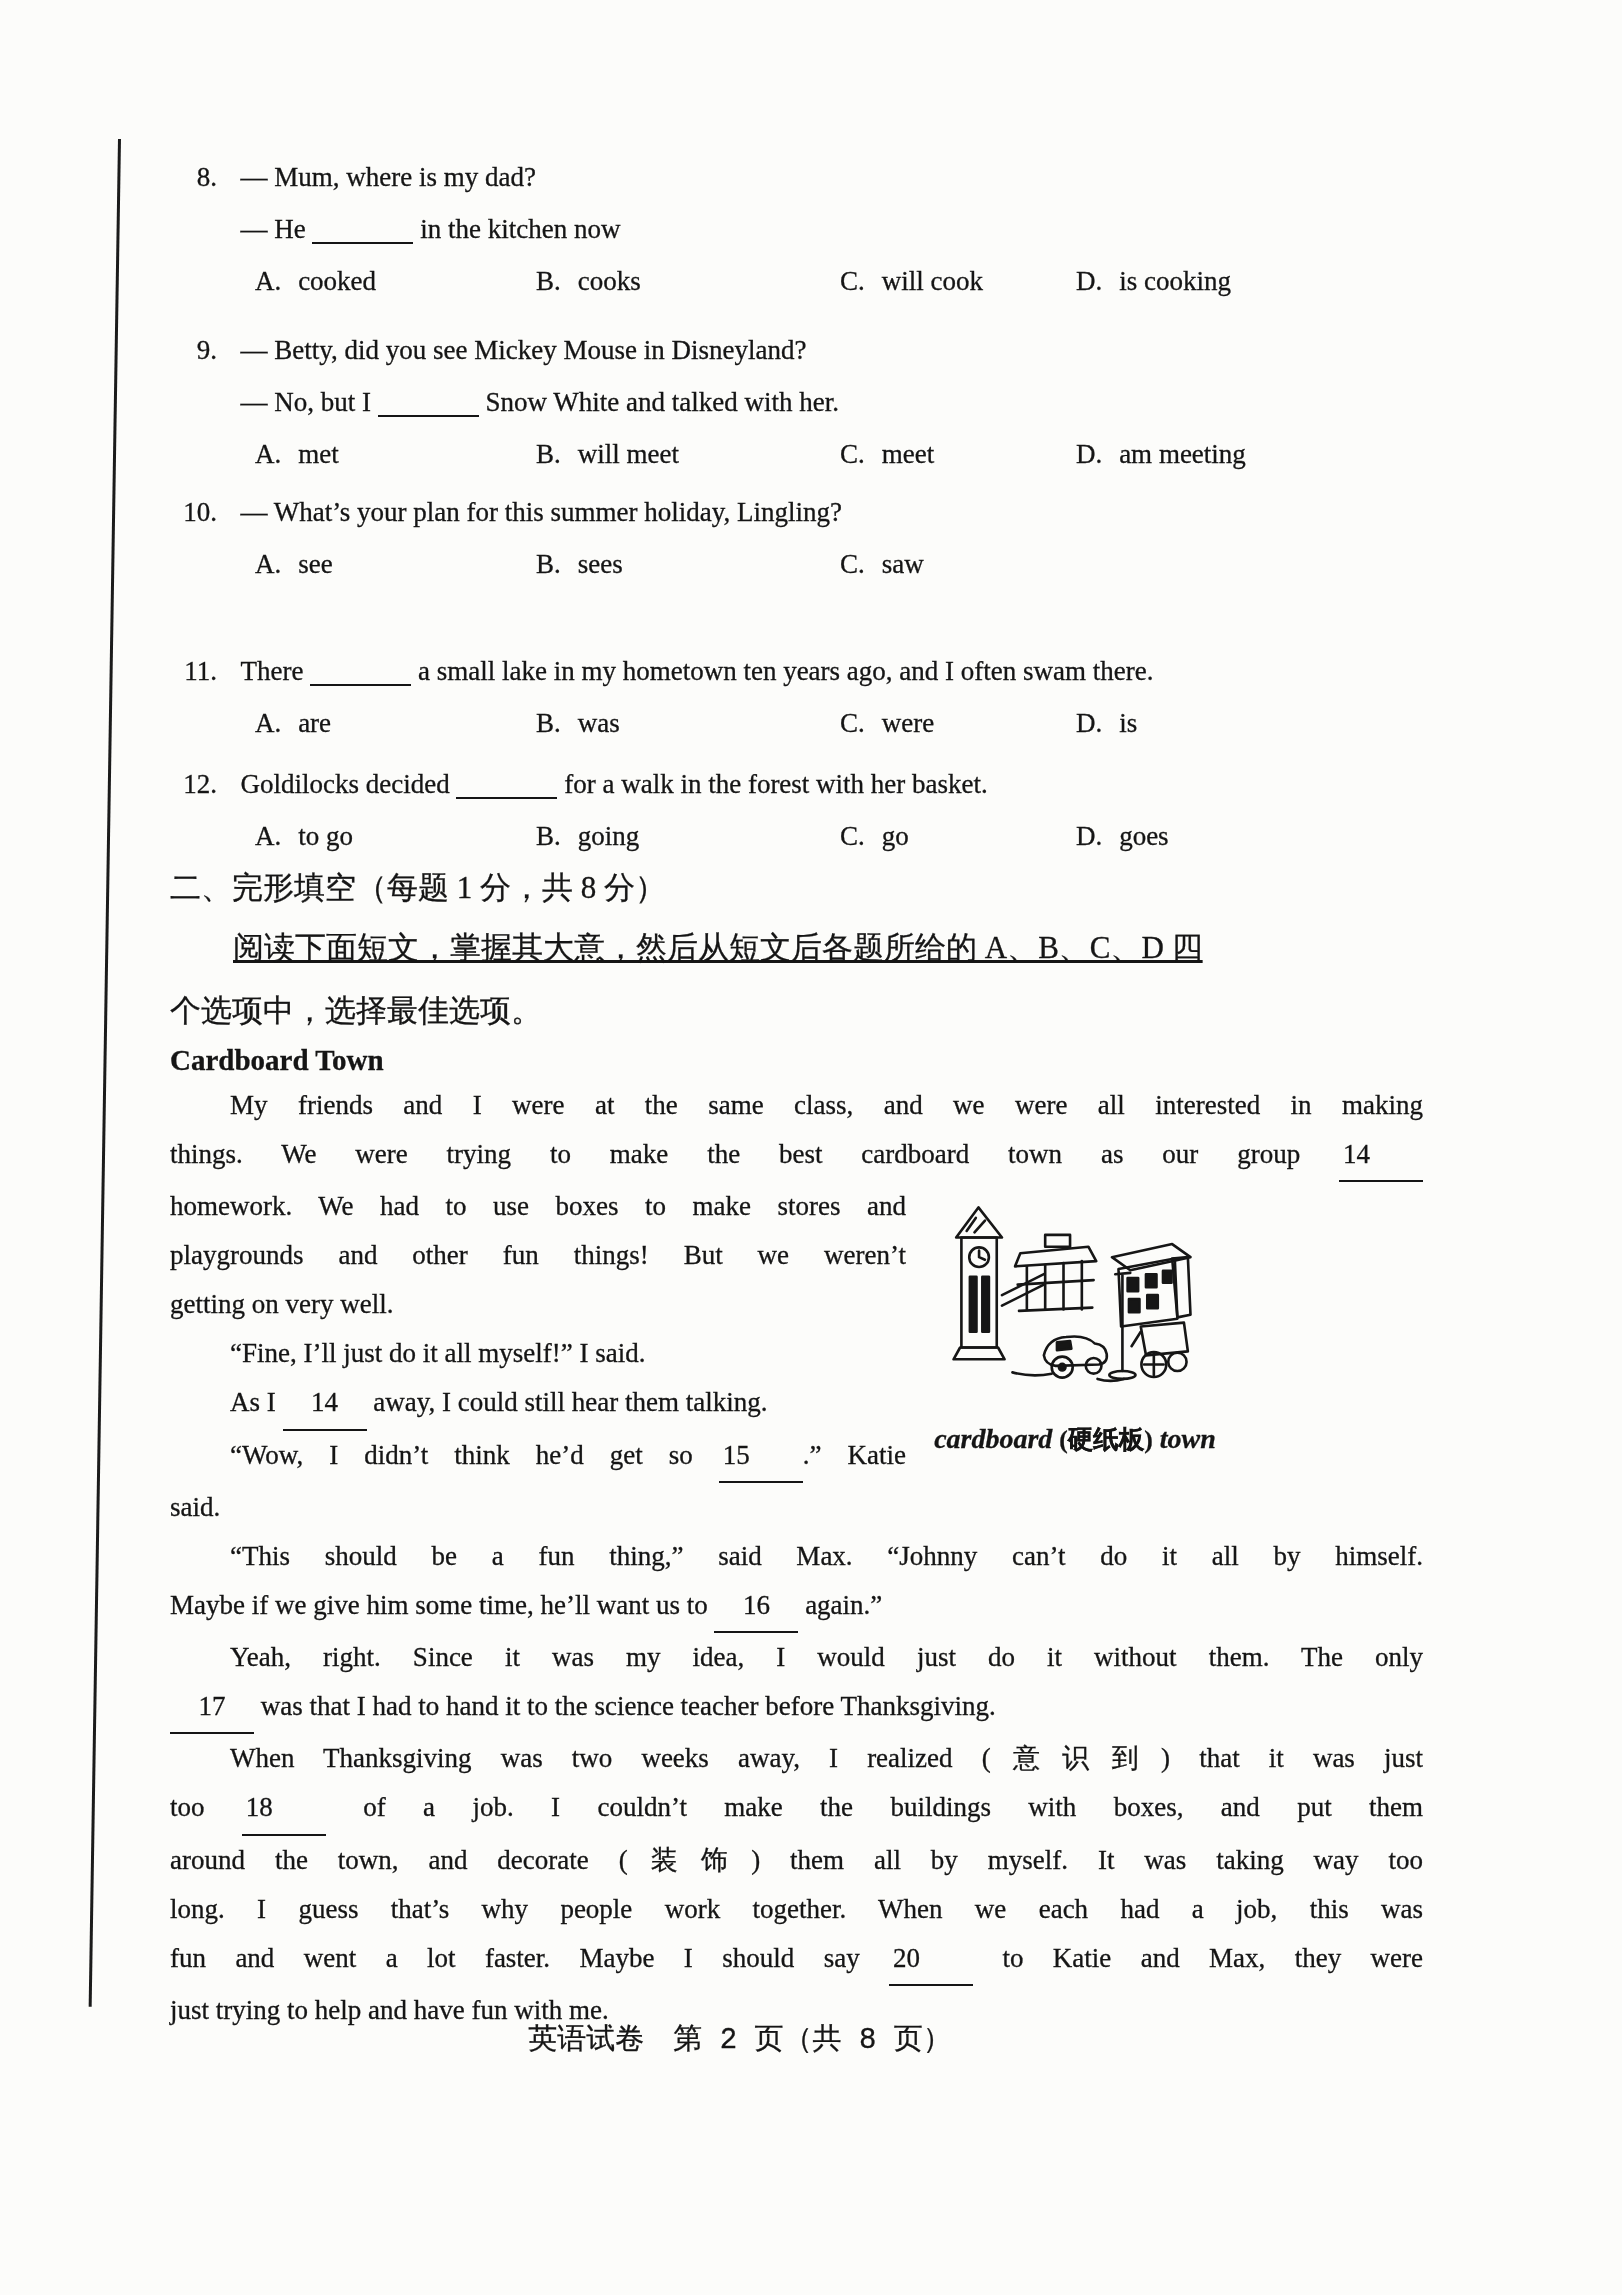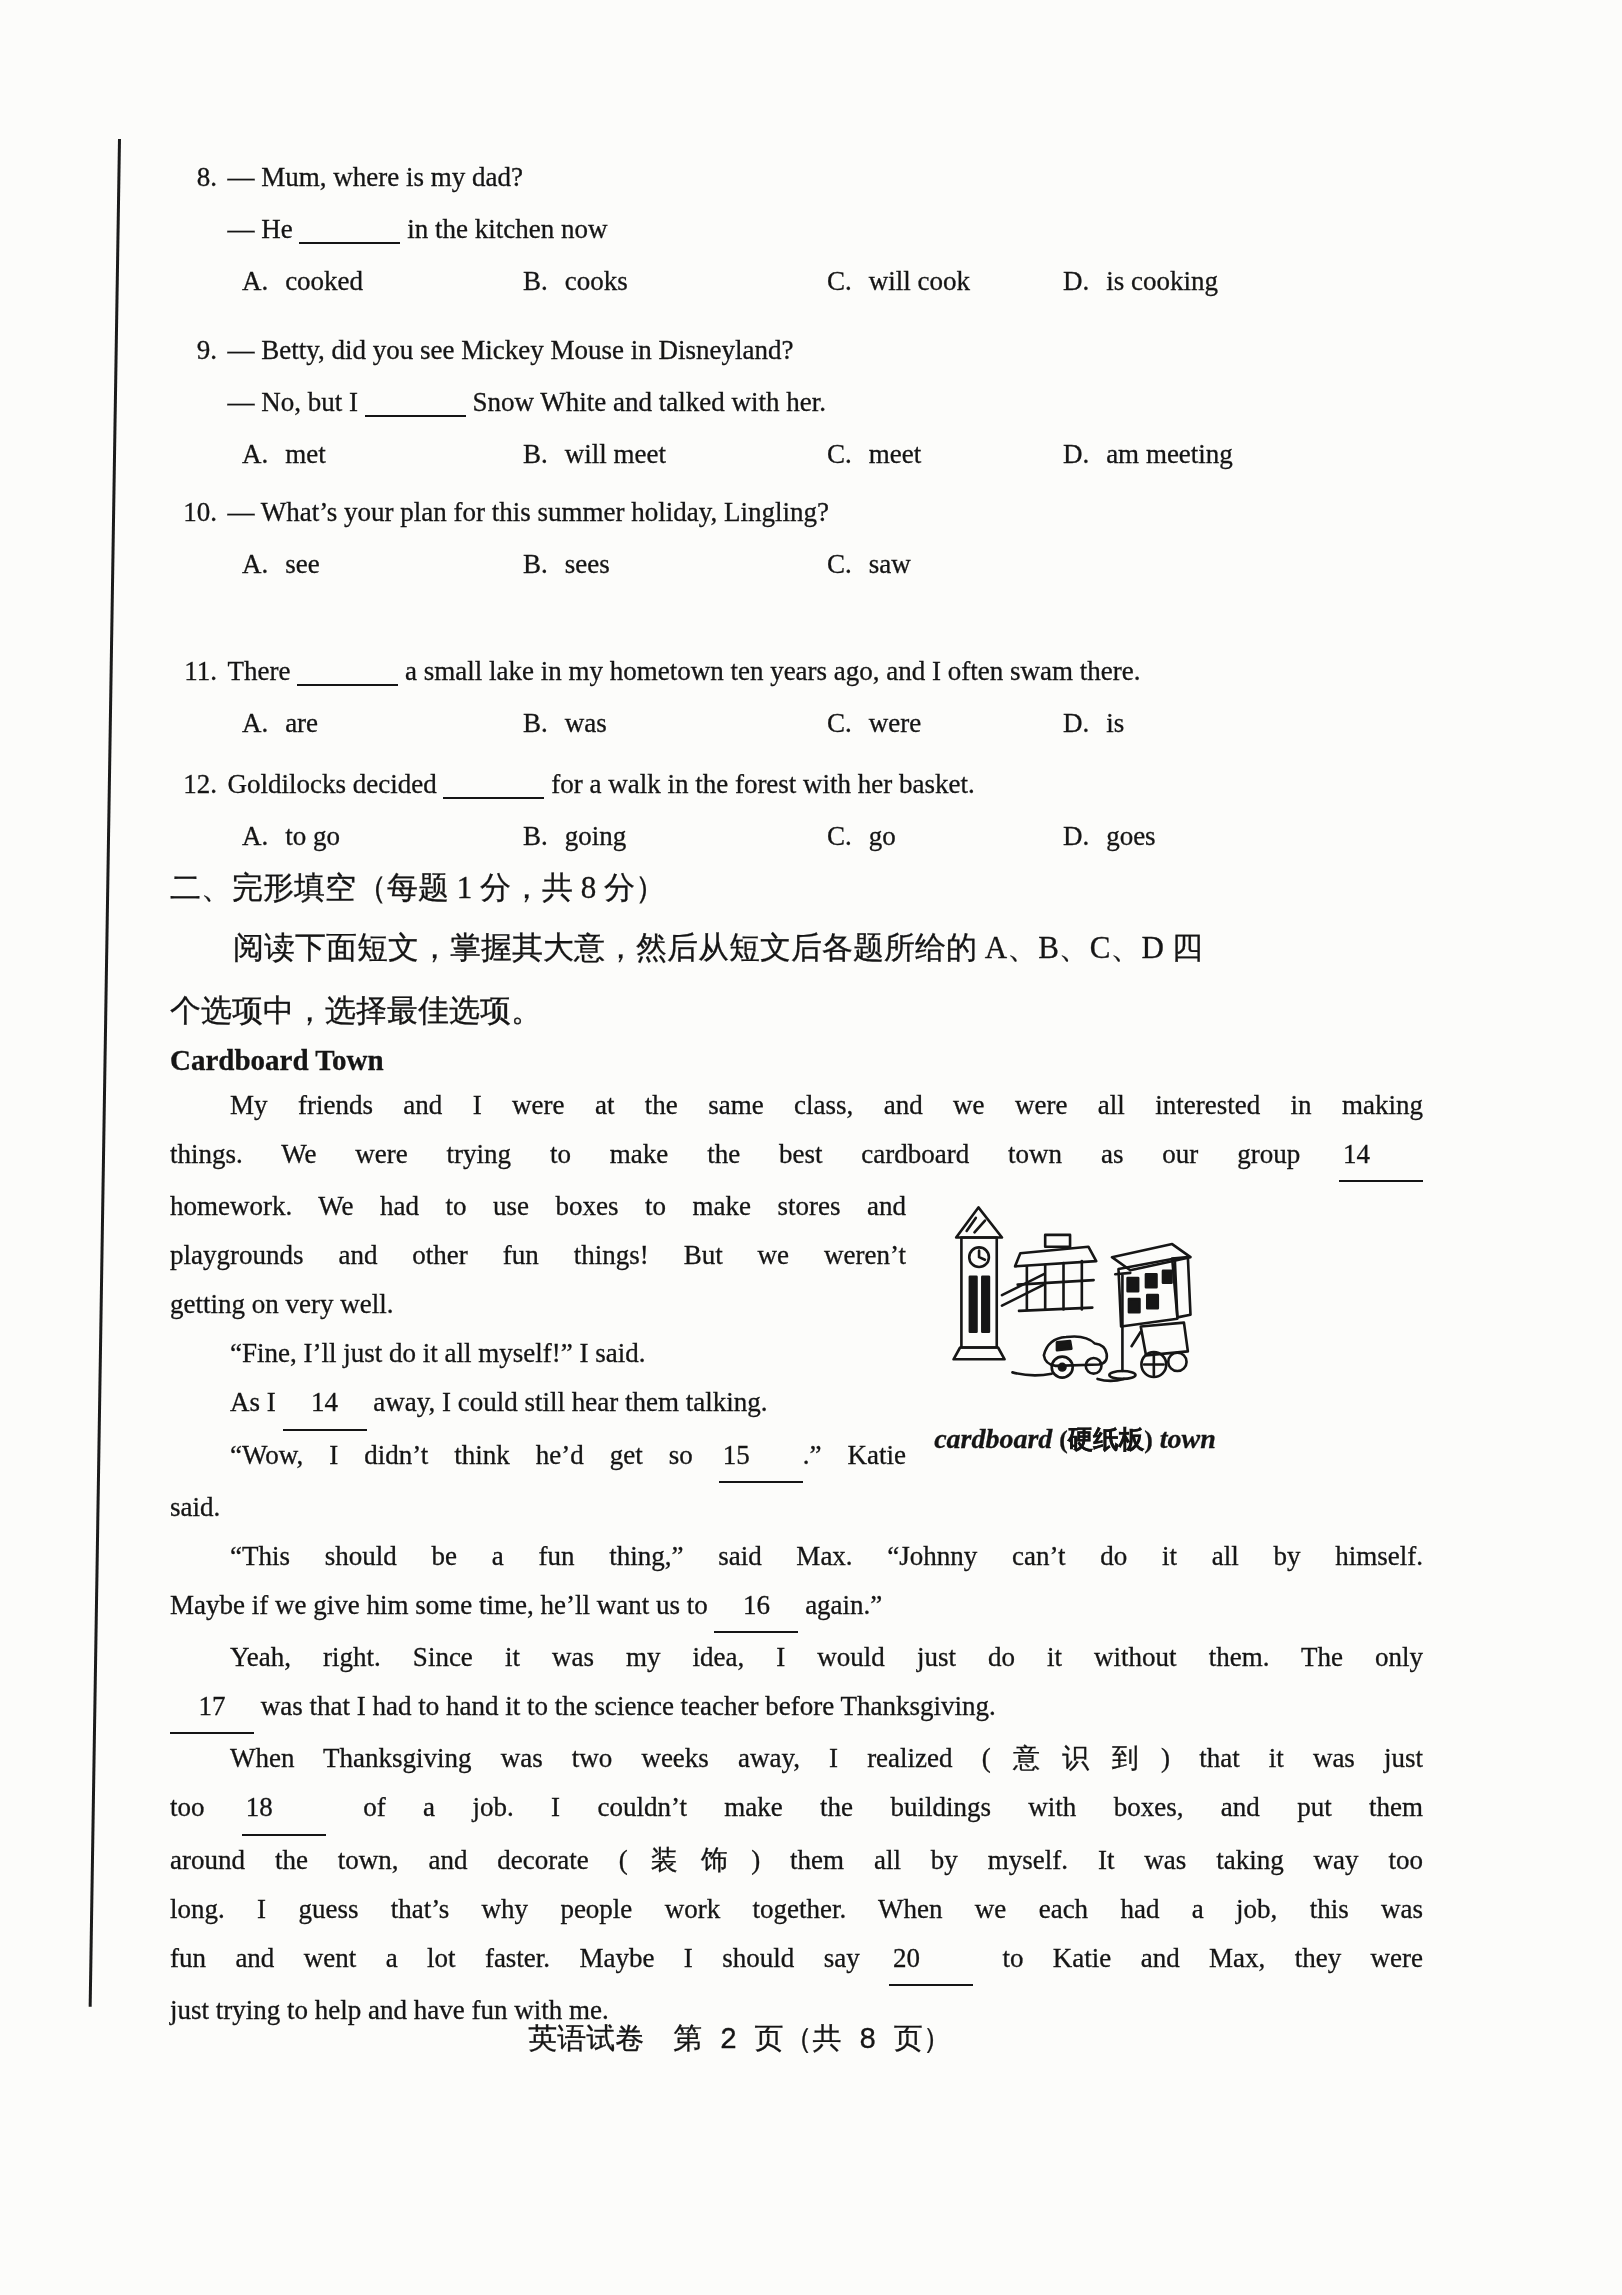--- a/index.html
+++ b/index.html
@@ -16,33 +16,33 @@
   
   .bind-line {
     position:absolute; left:118px; top:139px;
     width:2.6px; height:1868px; background:#1b1b1b;
     transform:rotate(0.9deg); transform-origin:top left;
   }
   
   .q { position:absolute; left:170px; width:1269px; font-size:27px; line-height:52px; }
   .qrow { display:flex; }
   .qnum { flex:none; width:47px; text-align:right; margin-right:10.5px; }
-  .qbody { flex:1; }
+  .qbody { flex:1;margin-left:13px; }
   .opts { display:grid; grid-template-columns:281px 304px 236px auto; padding-left:14.4px; }
   .opt { white-space:nowrap; }
   .letter { display:inline-block; margin-right:17px; }
   
   .bline { display:inline-block; height:6.5px; border-bottom:2.6px solid #151515; vertical-align:-5.9px; }
   .bnum  { display:inline-block; min-width:84px; text-align:center;
            border-bottom:2.6px solid #151515; padding:0 3.9px 1.3px; }
   
   .zh { font-size:31px; }
   #sec-heading { position:absolute; left:170px; top:862px; line-height:52px; }
   #instr { position:absolute; left:170px; top:916px; line-height:63px; width:1263px; }
-  #instr .l1 { padding-left:63px; }
+  #instr .l1 { padding-left:63px;text-decoration:underline; }
   
   #title { position:absolute; left:170px; top:1034px; width:1253px; text-align:left;
            font-weight:bold; font-size:29px; line-height:52px; }
   #passage { position:absolute; left:170px; top:1081px; font-size:27px; line-height:49px; }
   .pl { width:1253px; }
   .pl.narrow { width:736px; }
   .pl.ind { padding-left:60px; }
   .pl.j { text-align:justify; text-align-last:justify; -moz-text-align-last:justify; }
   
   #figure { position:absolute; left:947px; top:1196px; width:252px; height:195px; }

